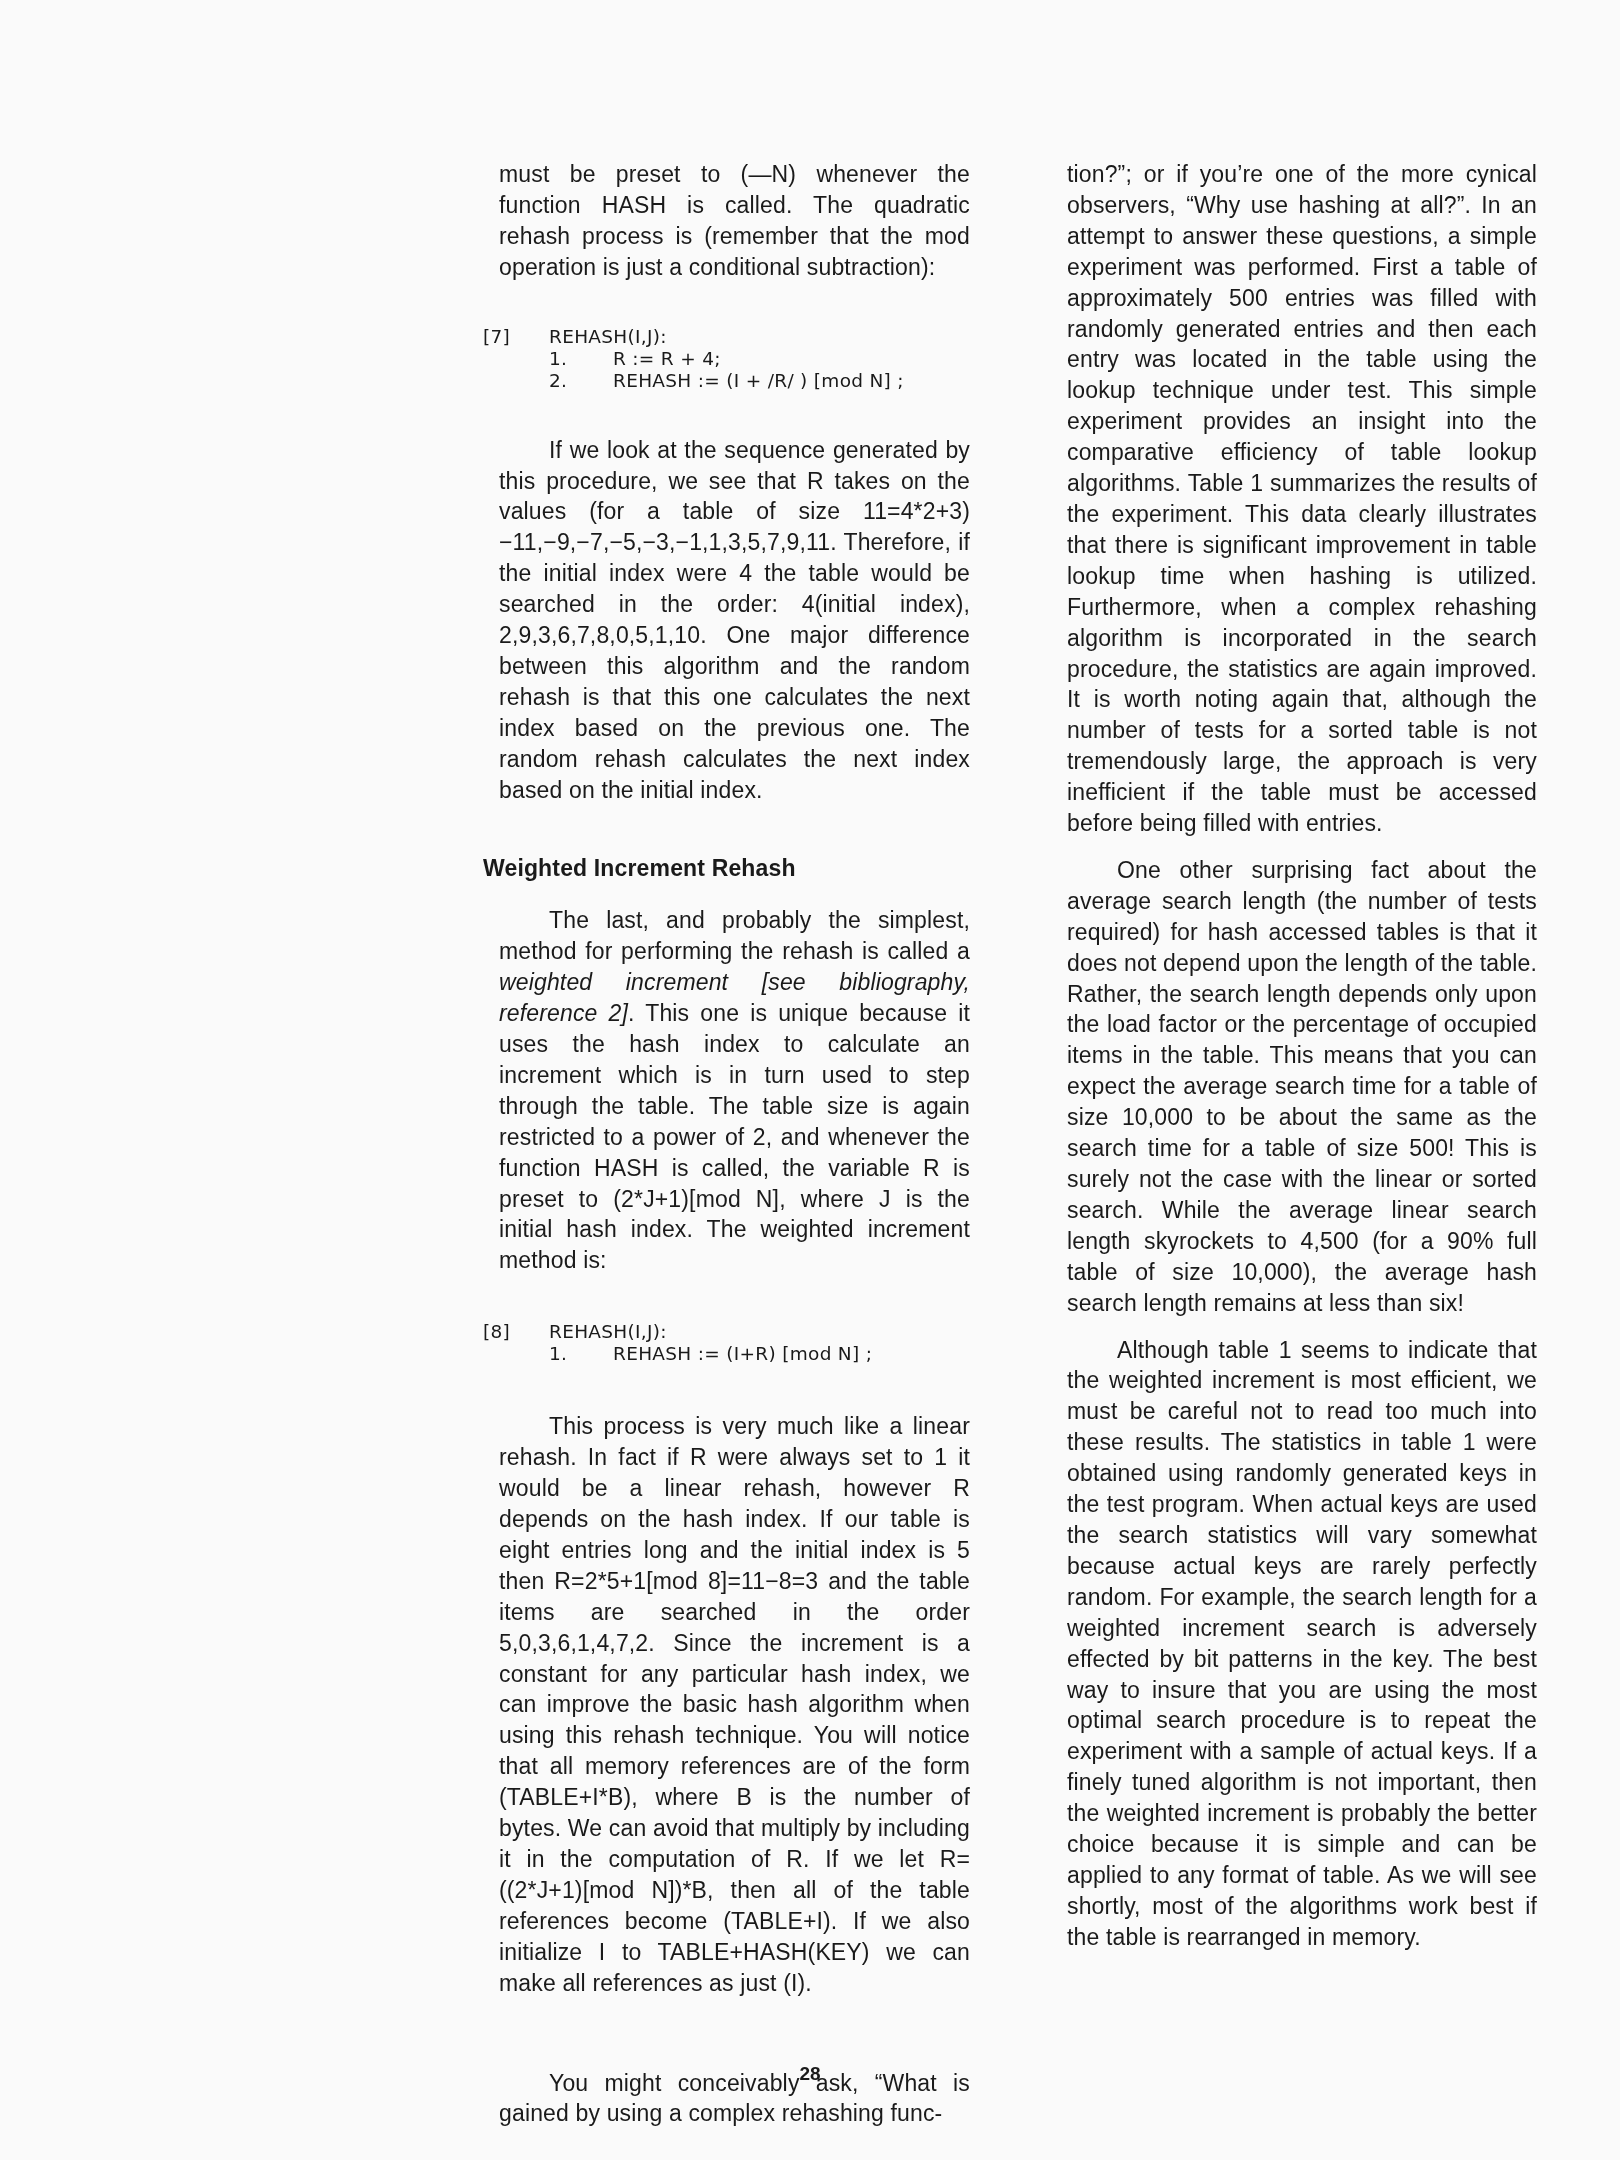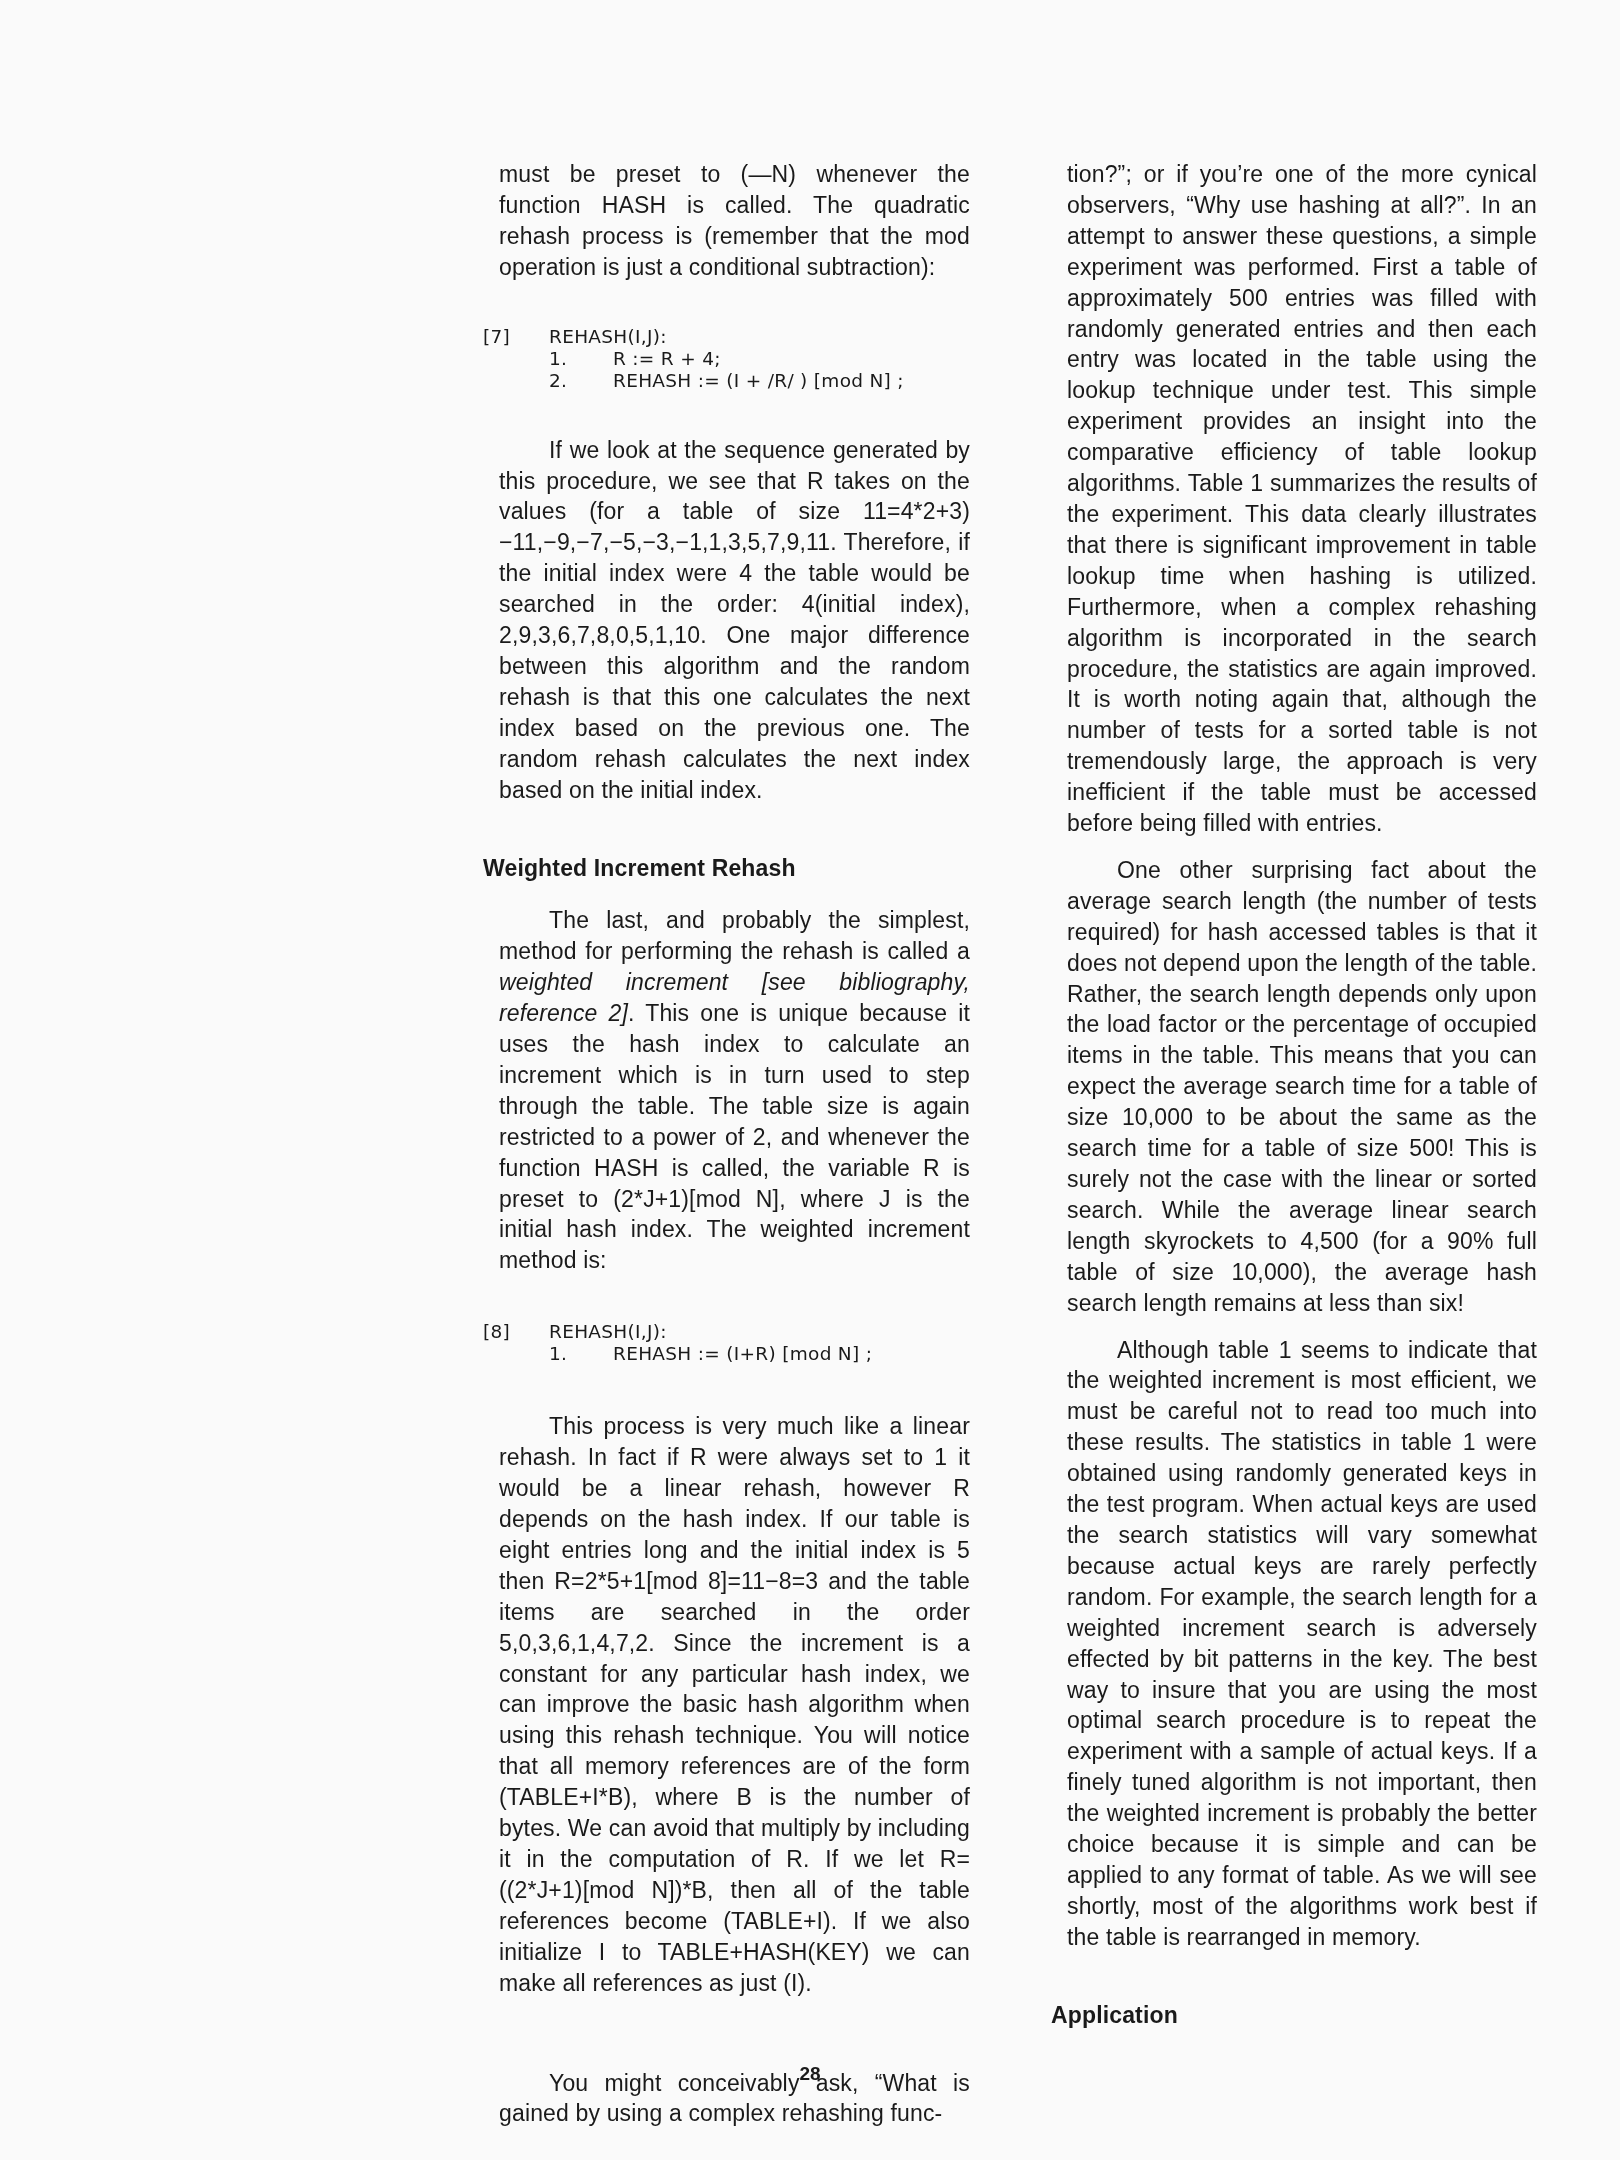--- a/index.html
+++ b/index.html
@@ -84,17 +84,16 @@
 
   <div style="height:6px"></div>
   <p class="indent">You might conceivably ask, “What is gained by using a complex rehashing func-</p>
 </div>
 
 <div class="col col-right">
   <p>tion?”; or if you’re one of the more cynical observers, “Why use hashing at all?”. In an attempt to answer these questions, a simple experiment was performed. First a table of approximately 500 entries was filled with randomly generated entries and then each entry was located in the table using the lookup technique under test. This simple experiment provides an insight into the comparative efficiency of table lookup algorithms. Table 1 summarizes the results of the experiment. This data clearly illustrates that there is significant improvement in table lookup time when hashing is utilized. Furthermore, when a complex rehashing algorithm is incorporated in the search procedure, the statistics are again improved. It is worth noting again that, although the number of tests for a sorted table is not tremendously large, the approach is very inefficient if the table must be accessed before being filled with entries.</p>
   <p class="indent">One other surprising fact about the average search length (the number of tests required) for hash accessed tables is that it does not depend upon the length of the table. Rather, the search length depends only upon the load factor or the percentage of occupied items in the table. This means that you can expect the average search time for a table of size 10,000 to be about the same as the search time for a table of size 500! This is surely not the case with the linear or sorted search. While the average linear search length skyrockets to 4,500 (for a 90% full table of size 10,000), the average hash search length remains at less than six!</p>
   <p class="indent">Although table 1 seems to indicate that the weighted increment is most efficient, we must be careful not to read too much into these results. The statistics in table 1 were obtained using randomly generated keys in the test program. When actual keys are used the search statistics will vary somewhat because actual keys are rarely perfectly random. For example, the search length for a weighted increment search is adversely effected by bit patterns in the key. The best way to insure that you are using the most optimal search procedure is to repeat the experiment with a sample of actual keys. If a finely tuned algorithm is not important, then the weighted increment is probably the better choice because it is simple and can be applied to any format of table. As we will see shortly, most of the algorithms work best if the table is rearranged in memory.</p>
   <div class="gap"></div>
-  <h3>Application</h3>
   <div style="height:6px"></div>
 </div>
 
 <div class="page-number">28</div>
 
 </body></html>

